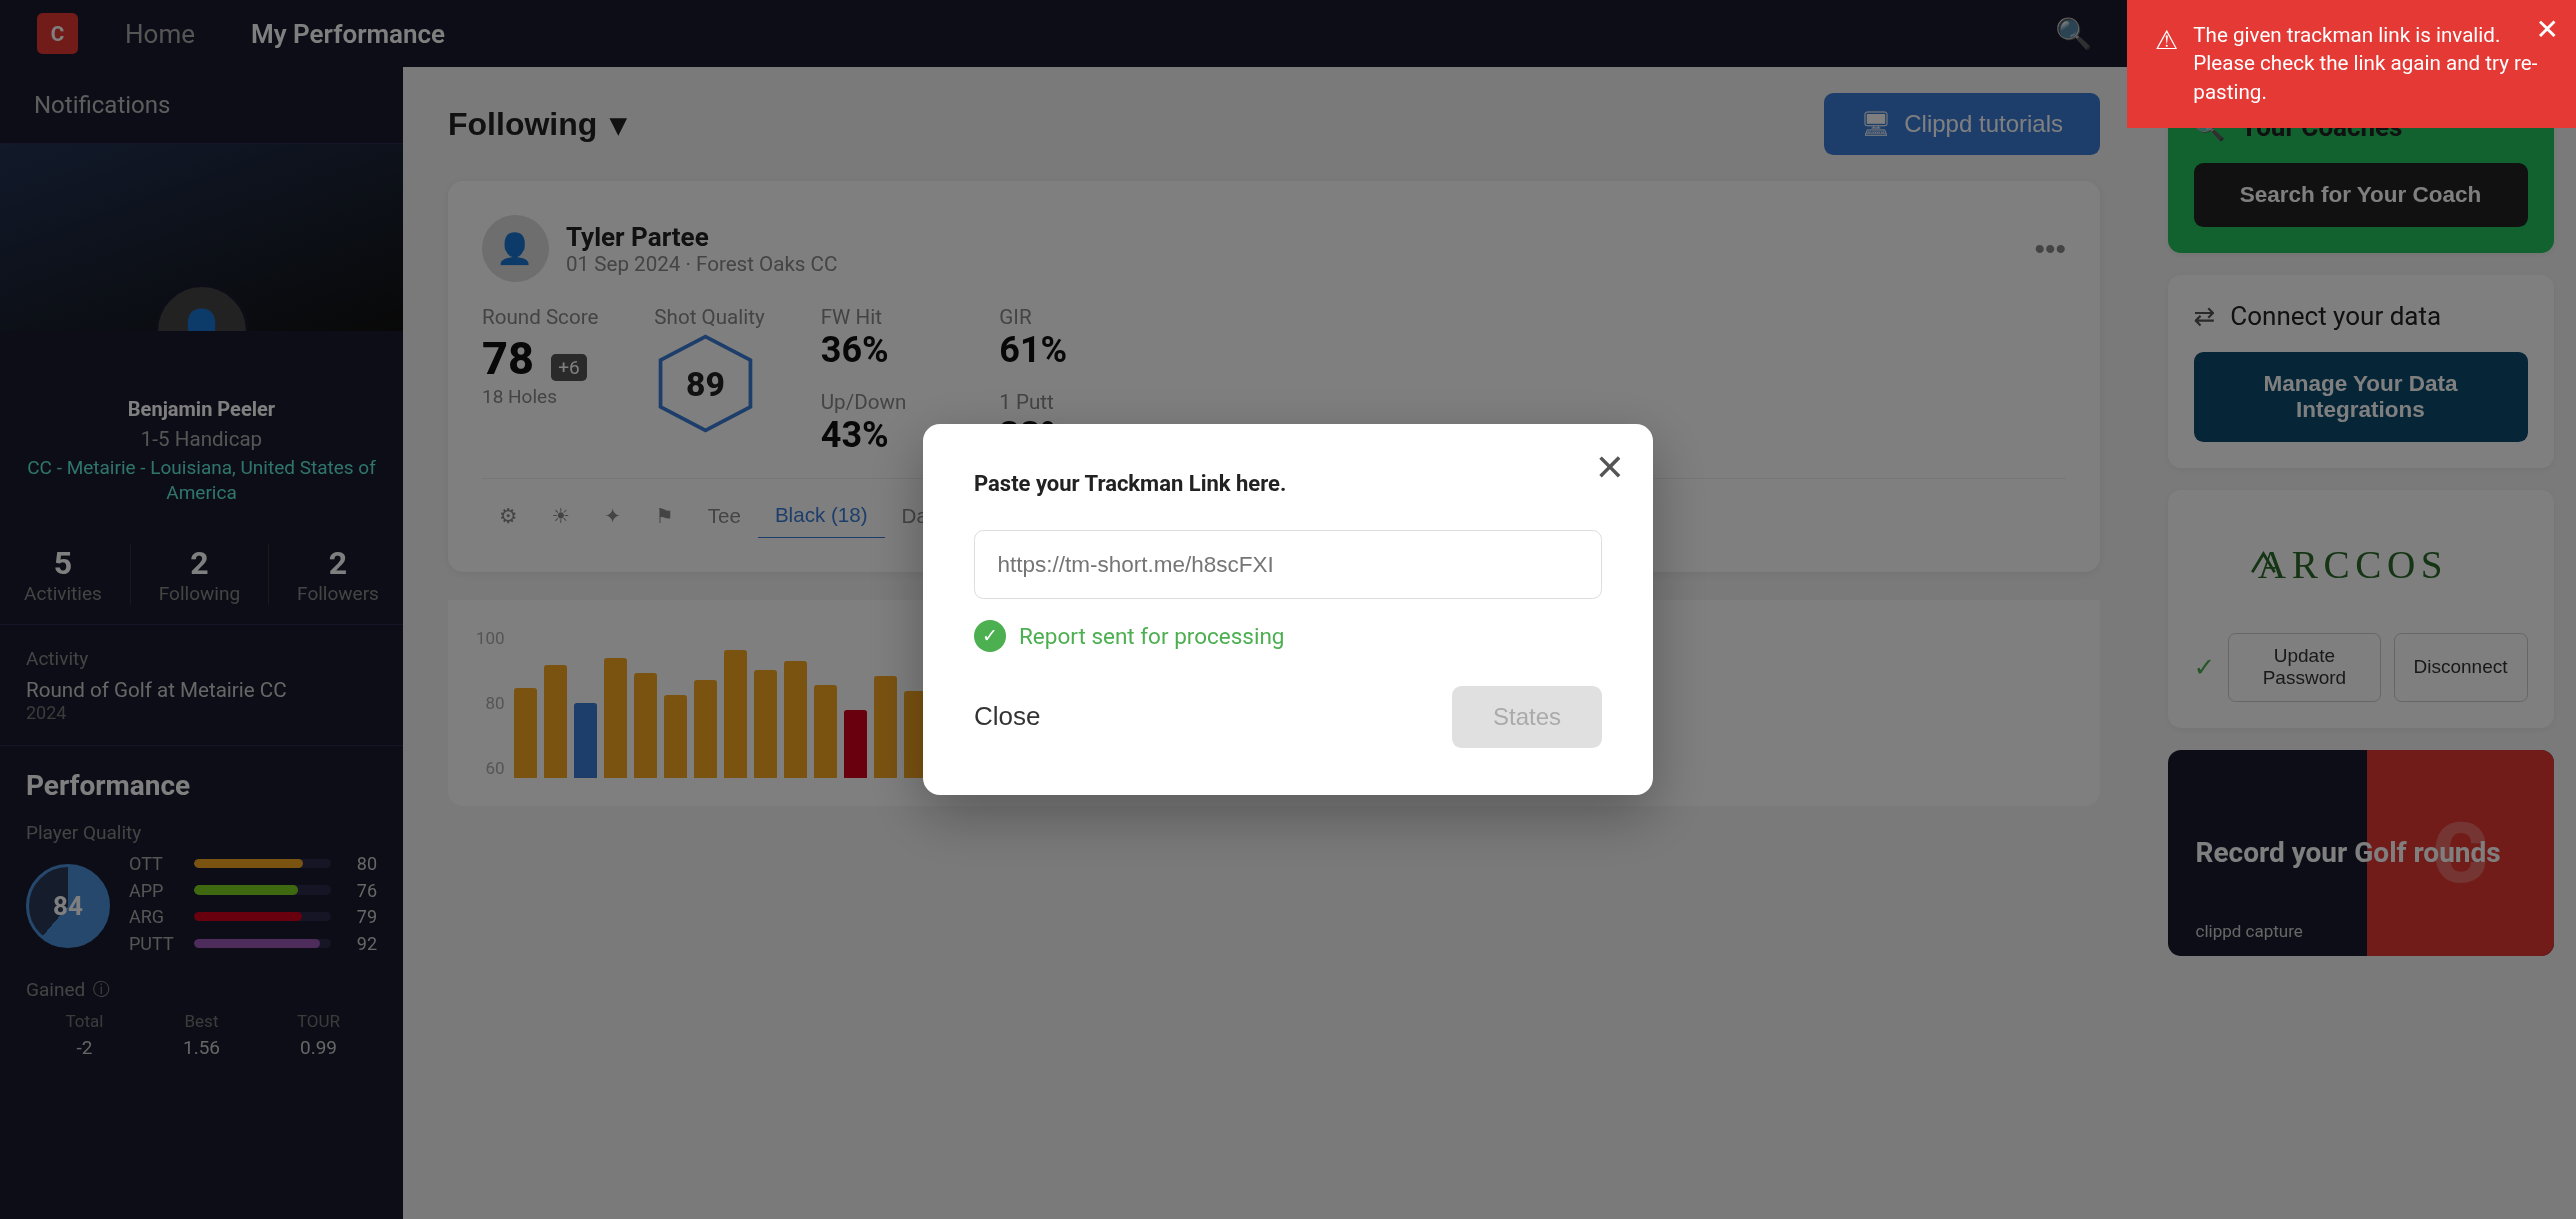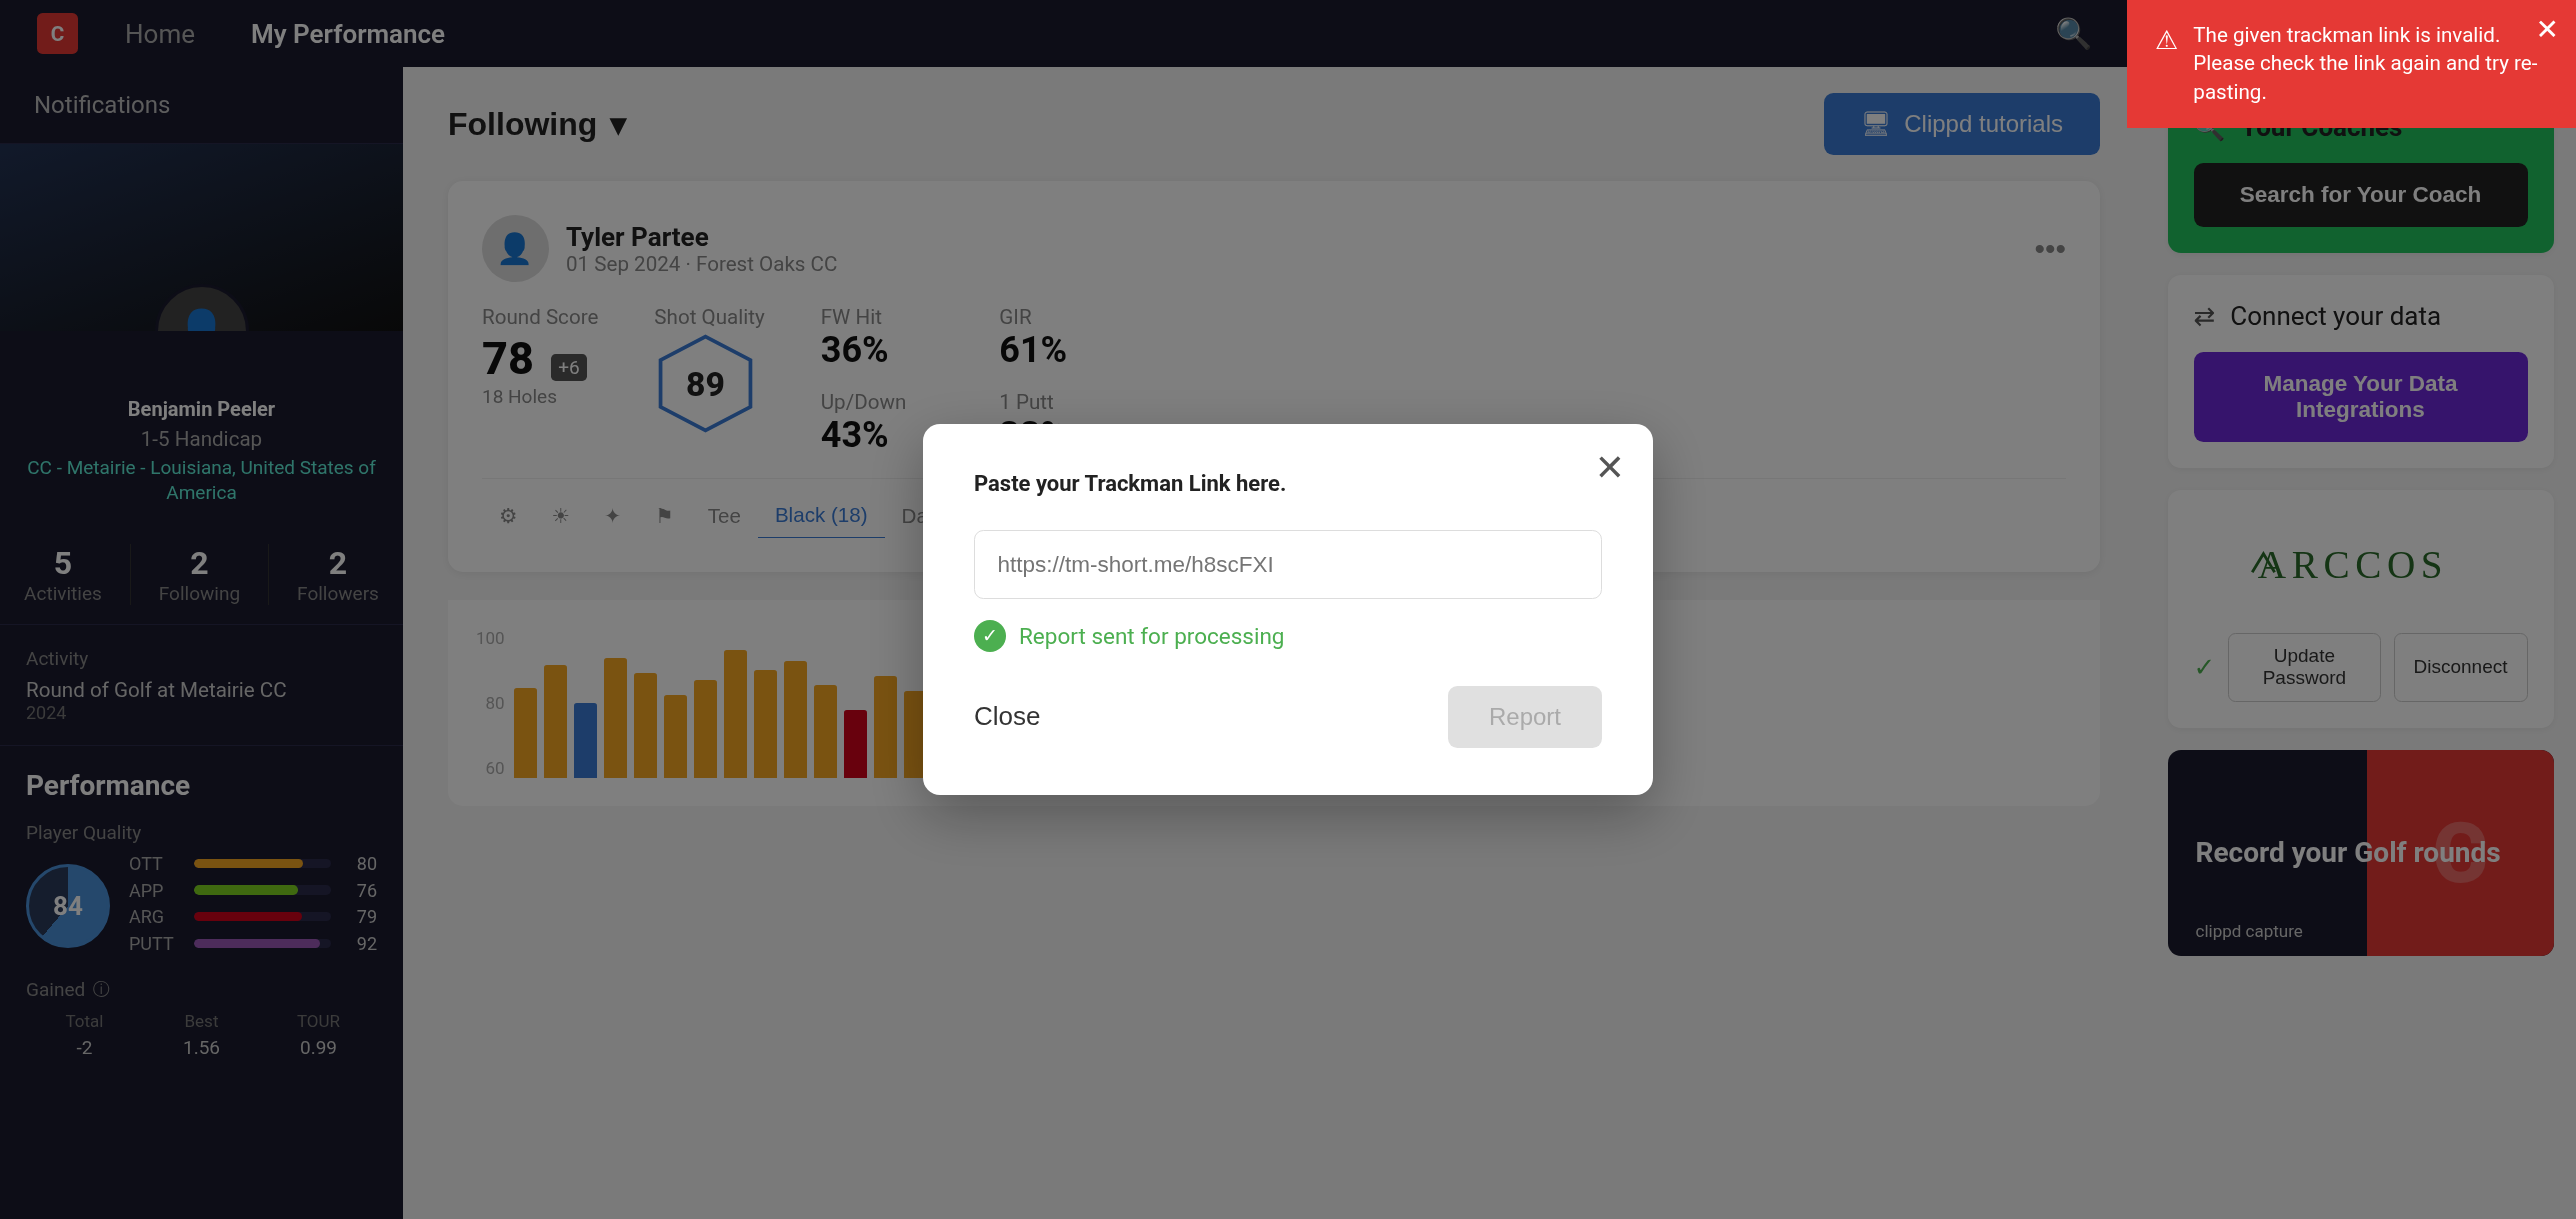--- a/index.html
+++ b/index.html
@@ -562,21 +562,21 @@
       font-size: 26px;
       color: #555;
     }
     .connect-title {
       font-size: 26px;
       font-weight: 400;
       color: #222;
     }
     .manage-btn {
       width: 100%;
-      background: #6d28d9;
+      background: #0c4a6e;
       color: white;
       border: none;
       border-radius: 9.4px;
       padding: 19px;
       font-size: 22.5px;
       cursor: pointer;
       font-weight: 600;
       text-align: center;
     }
     .arccos-card {
@@ -1016,17 +1016,17 @@
   <div class="modal">
     <div class="modal-title">Paste your Trackman Link here.</div>
     <button class="modal-close-btn">✕</button>
     <input class="modal-input" type="text" value="" placeholder="https://tm-short.me/h8scFXI" style="">
     <div class="modal-success">
       <div class="modal-success-icon">✓</div>
       <span>Report sent for processing</span>
     </div>
     <div class="modal-footer">
       <button class="modal-close-text-btn">Close</button>
-      <button class="modal-submit-btn">Report</button>
+      <button class="modal-submit-btn">States</button>
     </div>
   </div>
 </div>
 
 
 </body></html>

